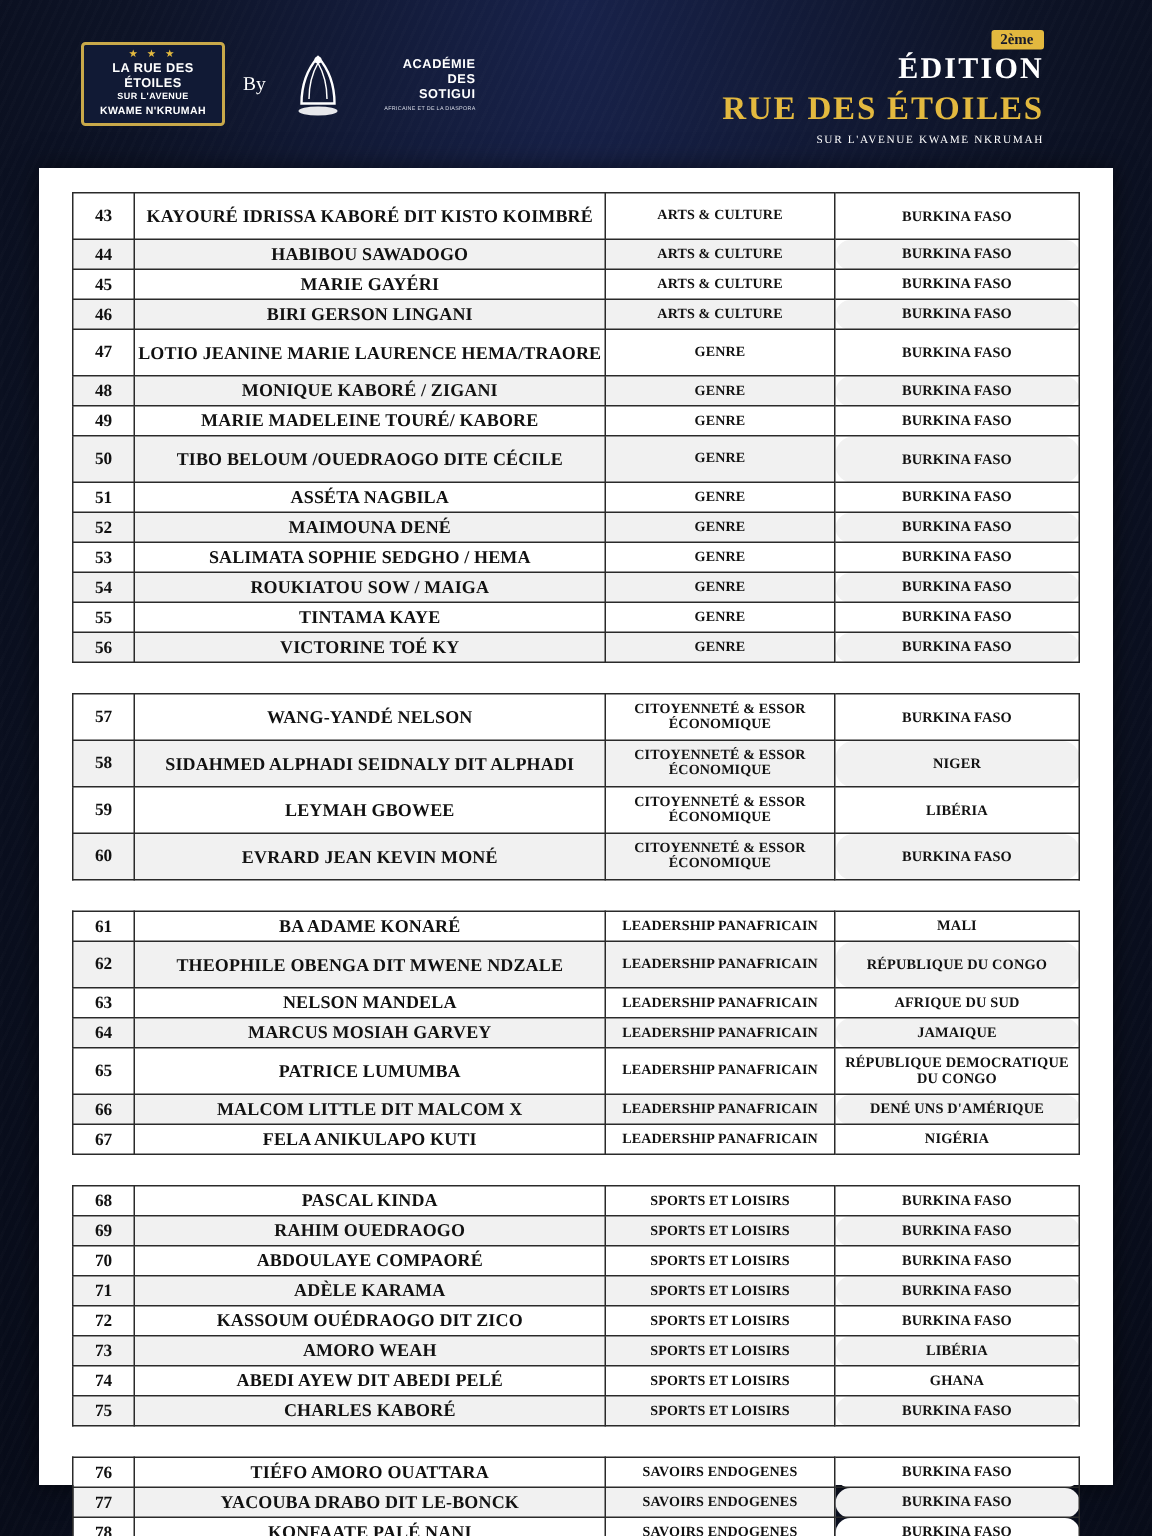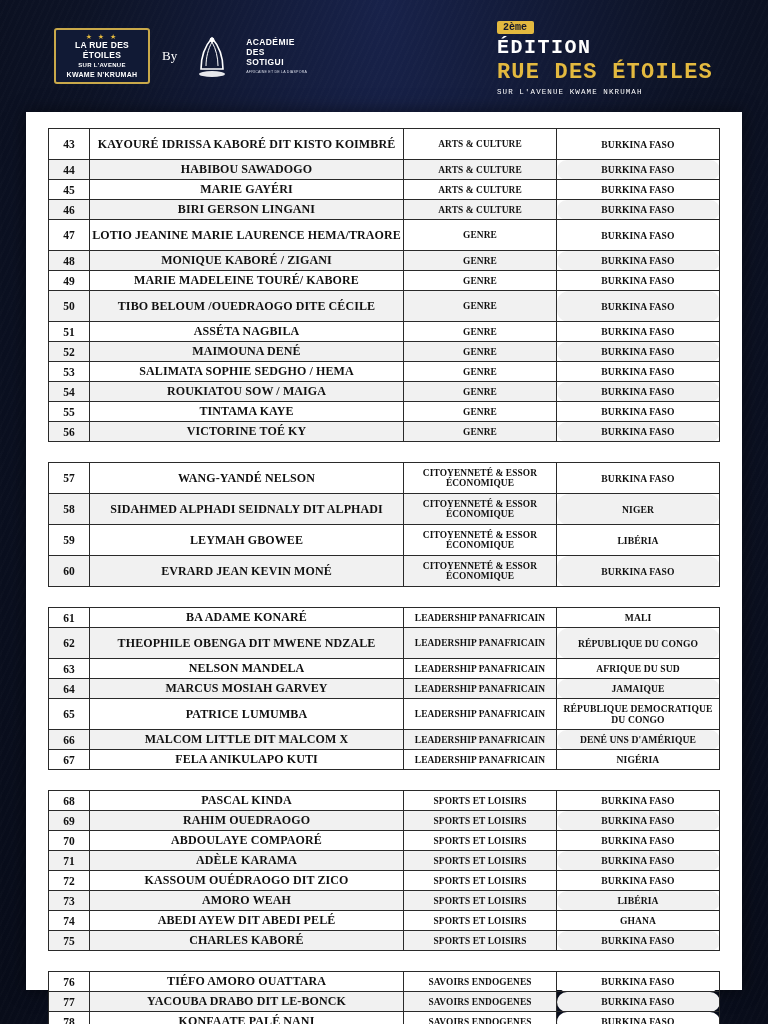--- a/index.html
+++ b/index.html
@@ -68,42 +68,43 @@
   .badge-l3 { font-size: 7px; font-weight: bold; letter-spacing: .3px; margin-top: 2px; }
   .by-text {
     color: #ffffff;
     font-size: 13px;
     font-family: "Liberation Serif", serif;
     margin: 0 4px;
   }
   .acad {
     display: flex;
     align-items: center;
-    gap: 11px;
+    gap: 21px;
+    text-align: right;
   }
   .acad-mark {
     width: 46px;
     height: 46px;
     position: relative;
   }
   .acad-text {
     color: #ffffff;
     font-family: "Liberation Sans", sans-serif;
     line-height: 1.15;
   }
   .acad-text .a1 { font-size: 8.5px; font-weight: bold; letter-spacing: .4px; }
   .acad-text .a2 { font-size: 8.5px; font-weight: bold; letter-spacing: .4px; }
   .acad-text .a3 { font-size: 8.5px; font-weight: bold; letter-spacing: .4px; }
   .acad-text .a4 { font-size: 3.6px; letter-spacing: .2px; margin-top: 2px; color:#d8dce8; }
 
   .logo-right {
     margin-left: auto;
-    margin-right: 29px;
-    text-align: left;
-    font-family: Liberation Mono, monospace;
+    margin-right: 46px;
+    text-align: right;
+    font-family: Liberation Serif, serif;
   }
   .edition-chip {
     display: inline-block;
     background: #e3b93f;
     color: #15192c;
     font-size: 10px;
     font-weight: bold;
     padding: 1px 7px 1px 6px;
     border-radius: 2px;
     line-height: 1.1;

